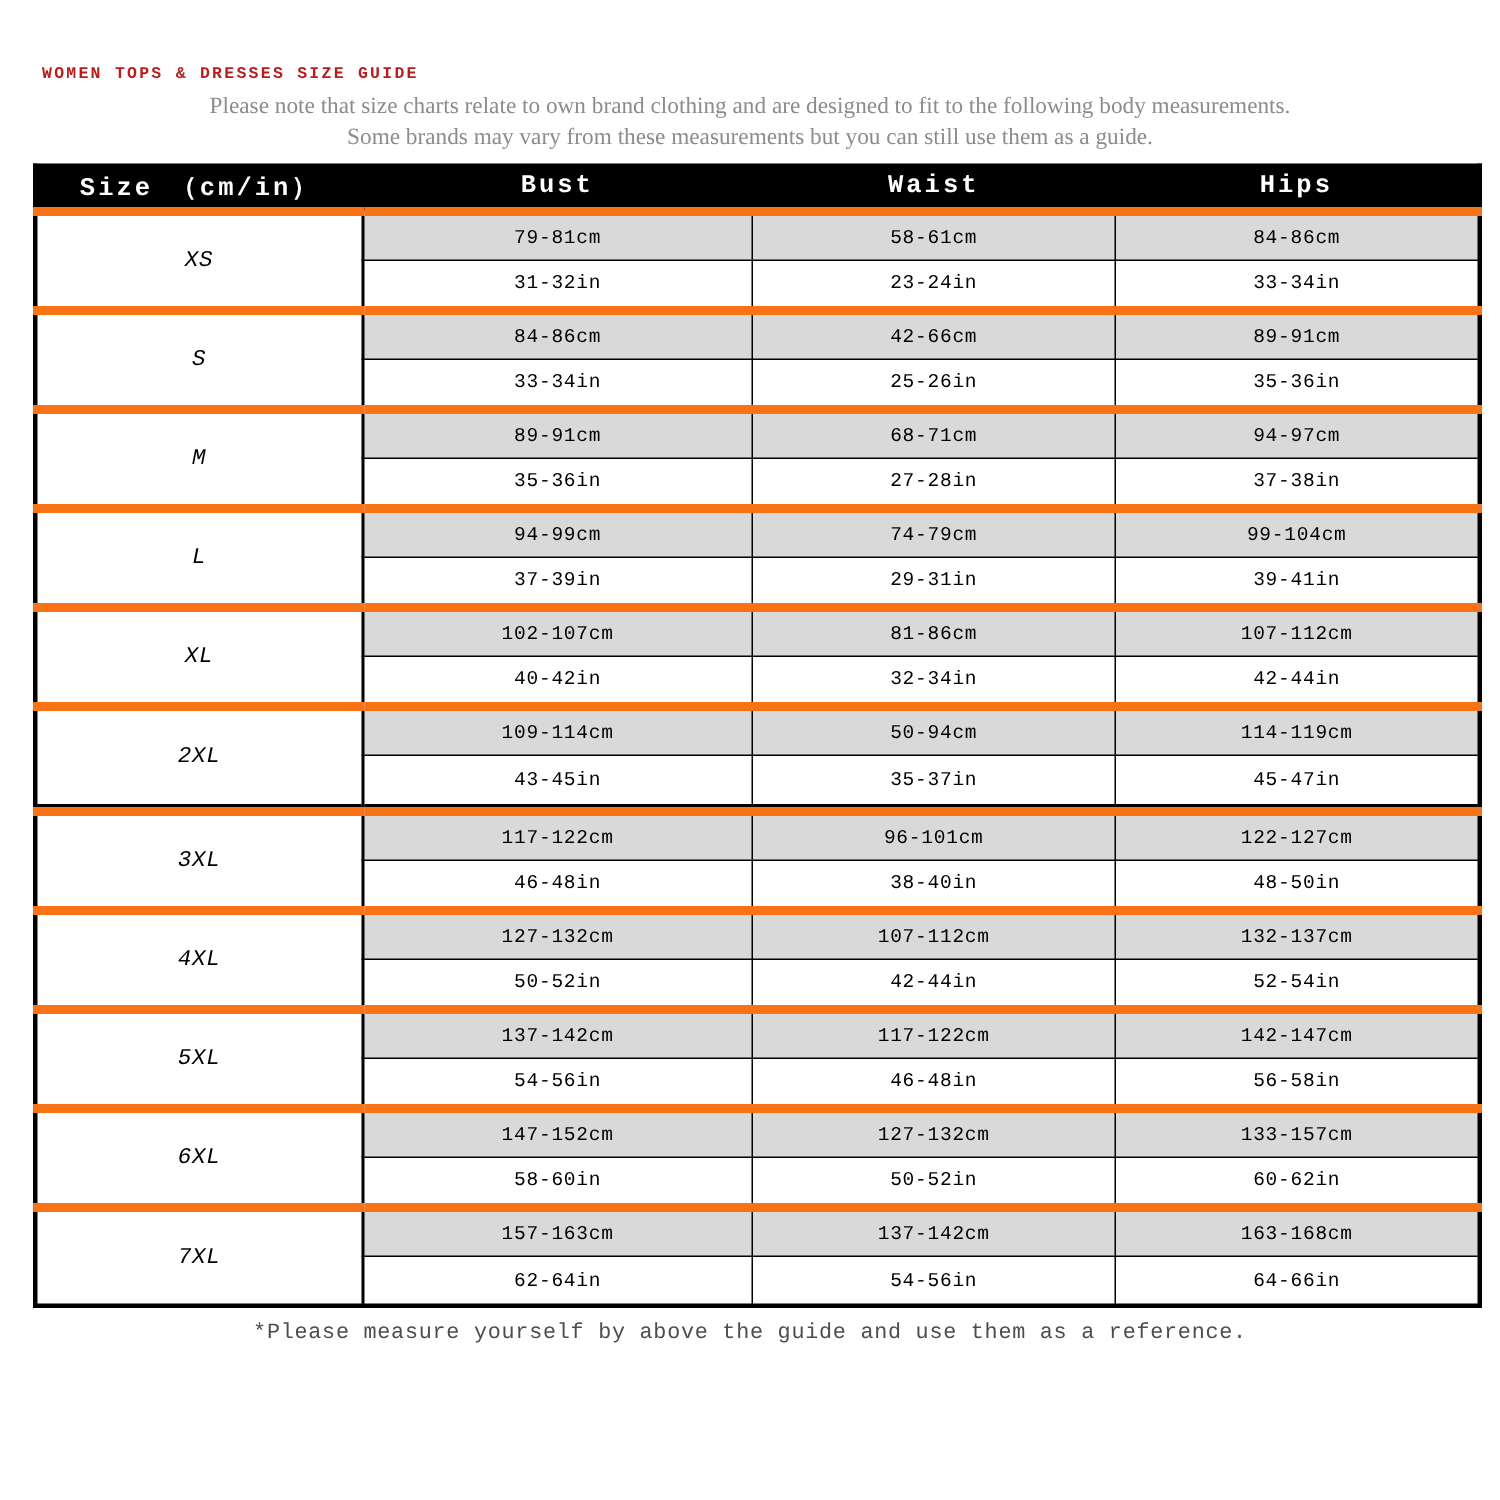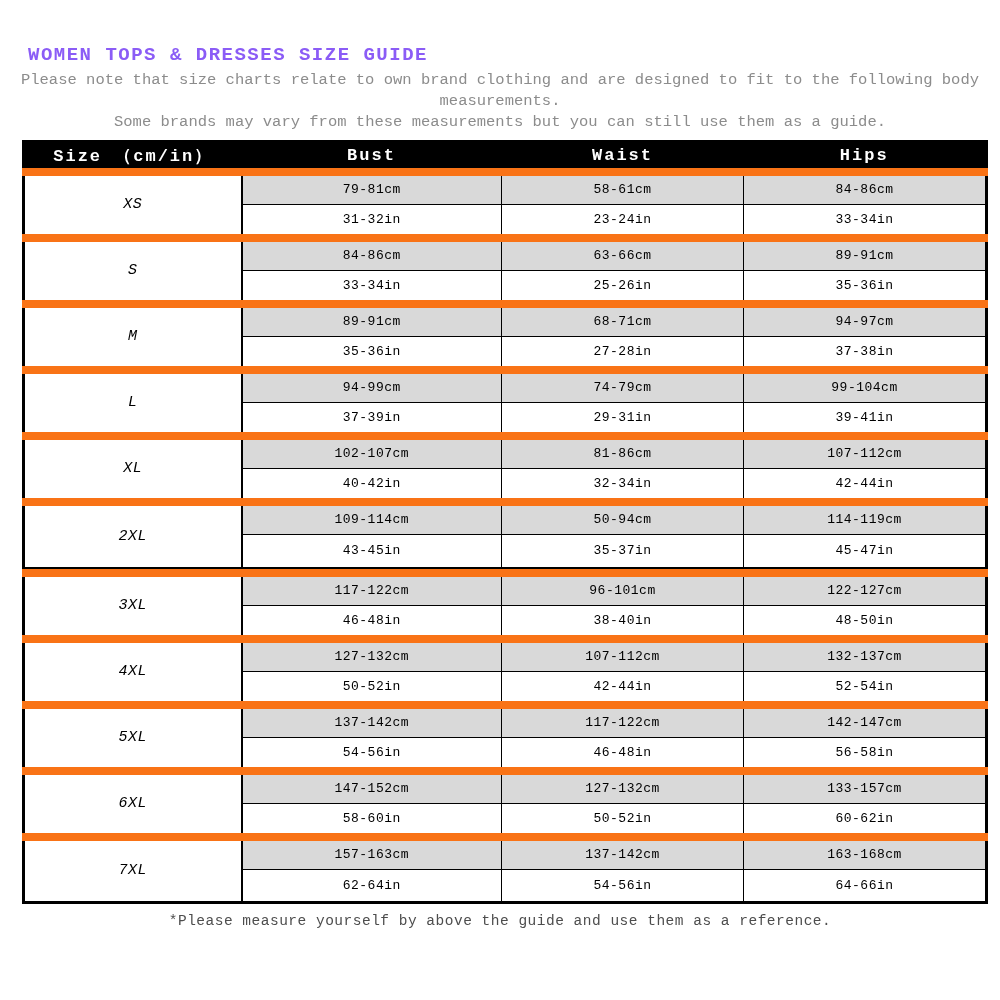--- a/index.html
+++ b/index.html
@@ -8,30 +8,30 @@
     width: 1000px;
     height: 1000px;
     font-family: "Liberation Mono", "DejaVu Sans Mono", monospace;
     color: #000;
     overflow: hidden;
   }
   .page { width: 1000px; height: 1000px; position: relative; }
 
   .page-title {
     margin: 44px 0 4px 28px;
-    font-size: 19px;
+    font-size: 11px;
     font-weight: bold;
     letter-spacing: 1.5px;
-    color: #8b5cf6;
+    color: #b91c1c;
     font-family: "Liberation Mono", "DejaVu Sans Mono", monospace;
   }
   .subtitle {
     text-align: center;
     color: #8c8c8c;
-    font-family: Liberation Mono, monospace;
+    font-family: Liberation Serif, serif;
     font-size: 15.5px;
     line-height: 21px;
   }
 
   table.size-chart {
     border-collapse: collapse;
     table-layout: fixed;
     width: 963px;
     margin: 7px 0 0 22px;
     border: 3px solid #000;
@@ -54,21 +54,21 @@
   }
 
   tbody td {
     border: 1px solid #000;
     text-align: center;
     vertical-align: middle;
     height: 33px;
     font-size: 13px;
     letter-spacing: 0.5px;
   }
-  tr.group-start td { border-top: 8px solid #f97316; }
+  tr.group-start td { border-top: 6px solid #f97316; }
   td.size-cell {
     background: #ffffff;
     font-size: 15px;
     border-right: 2px solid #000;
     font-style: italic;
   }
   tr.cm-row td.val { background: #d9d9d9; }
   tr.in-row td.val { background: #ffffff; }
 
   tr.divider-row td {
@@ -124,21 +124,21 @@
           <td class="val">84-86cm</td>
         </tr>
         <tr class="in-row">
           <td class="val">31-32in</td>
           <td class="val">23-24in</td>
           <td class="val">33-34in</td>
         </tr>
         <tr class="cm-row group-start">
           <td class="size-cell" rowspan="2">S</td>
           <td class="val">84-86cm</td>
-          <td class="val">63-66cm</td>
+          <td class="val">42-66cm</td>
           <td class="val">89-91cm</td>
         </tr>
         <tr class="in-row">
           <td class="val">33-34in</td>
           <td class="val">25-26in</td>
           <td class="val">35-36in</td>
         </tr>
         <tr class="cm-row group-start">
           <td class="size-cell" rowspan="2">M</td>
           <td class="val">89-91cm</td>

